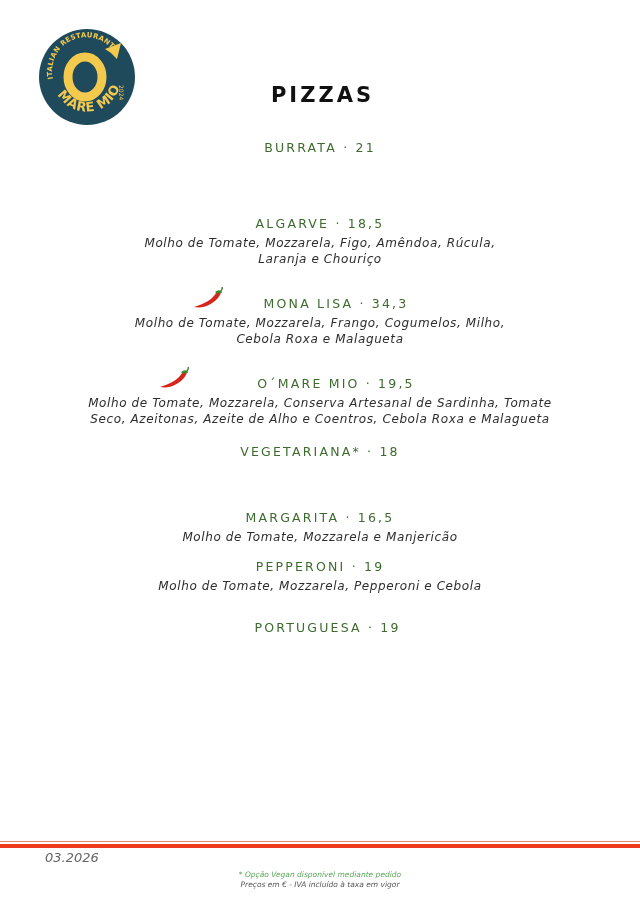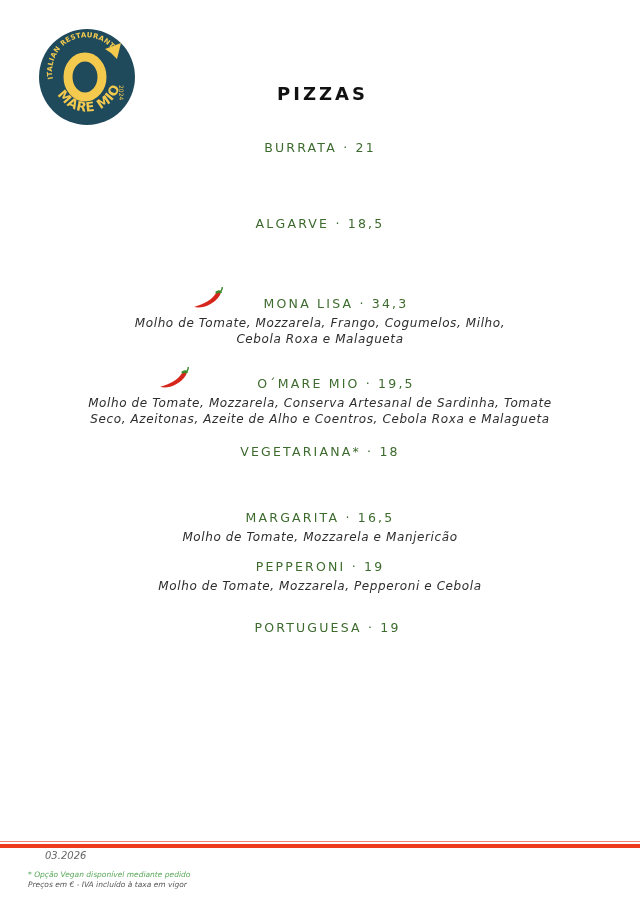--- a/index.html
+++ b/index.html
@@ -3,41 +3,41 @@
   <meta charset="utf-8">
   <style>
     html, body { margin: 0; padding: 0; background: #ffffff; }
     body {
       width: 640px; height: 905px; position: relative; overflow: hidden;
       font-family: "DejaVu Sans", sans-serif; color: #2b2b2b;
     }
     .logo { position: absolute; left: 37px; top: 27px; width: 100px; height: 100px; }
     .page-title {
       position: absolute; left: 0; right: 0; top: 83px; text-align: center;
-      font-family: "DejaVu Sans", sans-serif; font-weight: bold; font-size: 18px;
+      font-family: "DejaVu Sans", sans-serif; font-weight: bold; font-size: 21px;
       letter-spacing: 3px; color: #111; padding-left: 5px;
     }
     .menu { position: absolute; left: 0; right: 0; top: 0; }
     .item { position: absolute; left: 0; right: 0; text-align: center; }
     .item-name {
       font-family: "DejaVu Sans", sans-serif; font-size: 12.5px; letter-spacing: 2.2px;
       color: #3d6b2e; line-height: 16px; height: 16px; position: relative; display: inline-block;
     }
     .item-desc {
       font-family: "DejaVu Sans", sans-serif; font-style: oblique; font-size: 12px;
       letter-spacing: 0.6px; color: #2e2e2e; line-height: 16px; margin-top: 3px; white-space: pre-line;
     }
     .chili { position: absolute; width: 34px; height: 24px; }
     .rule-thin { position: absolute; left: 0; width: 640px; top: 841px; height: 1px; background: #f08070; }
     .rule-thick { position: absolute; left: 0; width: 640px; top: 844px; height: 4px; background: #ee3a1c; }
     .date {
-      position: absolute; left: 45px; top: 850px; font-size: 10px; font-style: oblique;
+      position: absolute; left: 45px; top: 850px; font-size: 13px; font-style: oblique;
       color: #666; font-family: "DejaVu Sans", sans-serif;
     }
-    .footnote { position: absolute; left: 0; right: 0; top: 870px; text-align: left; font-style: oblique; font-size: 7.5px; line-height: 10px; margin-left: 28px; }
+    .footnote { position: absolute; left: 0; right: 0; top: 870px; text-align: center; font-style: oblique; font-size: 7.5px; line-height: 10px; }
     .footnote .vegan { color: #5aa85a; }
     .footnote .prices { color: #555; }
   </style>
 </head>
 <body>
 
 <div class="logo">
   <svg width="100" height="100" viewBox="0 0 100 100">
     <circle cx="50" cy="50" r="48" fill="#1f4a5c"></circle>
     <defs>
@@ -59,20 +59,22 @@
 <div class="page-title">PIZZAS</div>
 
 <div class="menu">
 
   <div class="item" style="top:137px;">
     <div class="item-name">BURRATA · 21</div>
   </div>
 
   <div class="item" style="top:213px;">
     <div class="item-name">ALGARVE · 18,5</div>
+    <div class="item-desc">Molho de Tomate, Mozzarela, Figo, Amêndoa, Rúcula,
+Laranja e Chouriço</div>
   </div>
 
   <div class="item" style="top:293px;">
     <svg class="chili" style="left:192px; top:-6px;" viewBox="0 0 34 24">
       <path d="M2 20 C 10 22, 22 18, 28 8 C 30 5, 26 3, 24 6 C 20 13, 12 17, 2 20 Z" fill="#d6261c"></path>
       <path d="M24 6 C 26 4, 28 4, 29 6" stroke="#3a8a2a" stroke-width="2.5" fill="none"></path>
       <path d="M28 6 C 29 3, 31 2, 30 0" stroke="#3a8a2a" stroke-width="1.5" fill="none"></path>
     </svg>
     <div class="item-name" style="left:16px;">MONA LISA · 34,3</div>
     <div class="item-desc">Molho de Tomate, Mozzarela, Frango, Cogumelos, Milho,

